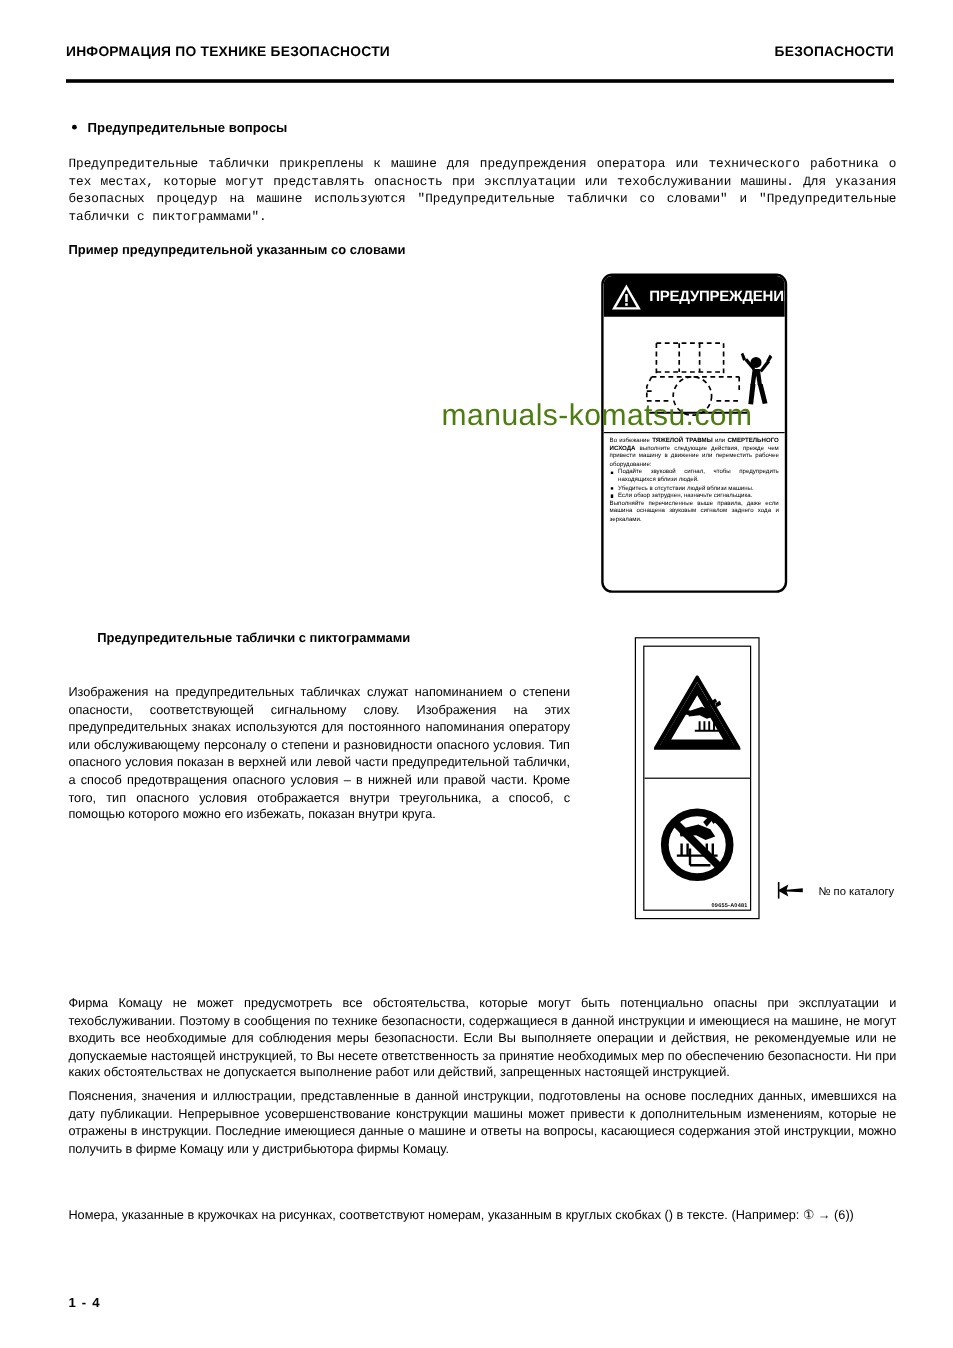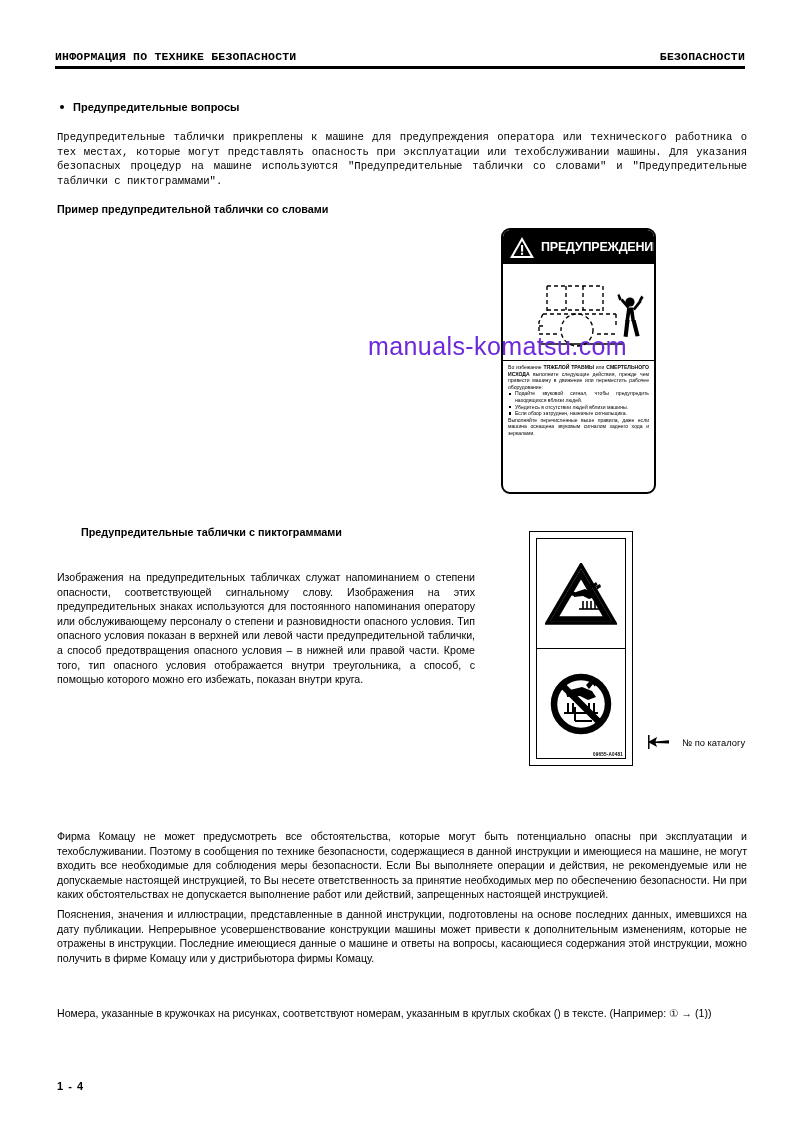--- a/index.html
+++ b/index.html
@@ -17,26 +17,25 @@
   }
   .page {
     position: absolute;
     inset: 0;
   }
 
   
   .header {
     position: absolute;
     left: 55px;
-    top: 50px;
+    top: 38px;
     width: 690px;
     display: flex;
     justify-content: space-between;
     align-items: flex-start;
-    font-family: Liberation Mono, monospace;
   }
   .header-left, .header-right {
     font-size: 11.5px;
     font-weight: bold;
     letter-spacing: 0.2px;
   }
   .header-rule {
     position: absolute;
     left: 55px;
     top: 66px;
@@ -216,21 +215,21 @@
     width: 22px;
     height: 14px;
   }
 
   
   .watermark {
     position: absolute;
     left: 368px;
     top: 332px;
     font-size: 25px;
-    color: #6d28d9;
+    color: #4d7c0f;
     letter-spacing: 0.4px;
     white-space: nowrap;
     pointer-events: none;
   }
 </style>
 </head>
 <body>
 
 <div class="page">
 
@@ -240,21 +239,21 @@
   </div>
   <div class="header-rule"></div>
 
   <div class="bullet-head">
     <span class="bullet-dot"></span>
     <span>Предупредительные вопросы</span>
   </div>
 
   <div class="para" id="intro-para">Предупредительные таблички прикреплены к машине для предупреждения оператора или технического работника о тех местах, которые могут представлять опасность при эксплуатации или техобслуживании машины. Для указания безопасных процедур на машине используются "Предупредительные таблички со словами" и "Предупредительные таблички с пиктограммами".</div>
 
-  <div class="sub-head" id="example-head">Пример предупредительной таблички со словами</div>
+  <div class="sub-head" id="example-head">Пример предупредительной указанным со словами</div>
 
   <div class="warn-label">
 
     <div class="warn-band">
       <svg class="warn-tri" viewBox="0 0 26 23">
         <path d="M13 1 L25 22 L1 22 Z" fill="#ffffff"></path>
         <path d="M13 5 L21.5 20 L4.5 20 Z" fill="#000000"></path>
         <rect x="12" y="9" width="2.1" height="6.6" fill="#ffffff"></rect>
         <rect x="12" y="16.7" width="2.1" height="2.1" fill="#ffffff"></rect>
       </svg>
@@ -363,17 +362,17 @@
       <path d="M0 7 L9 2 L7.5 6.4 L21 5.2 L21 8.6 L7.5 8 L9 12 Z" fill="#000"></path>
       <line x1="0.8" y1="0" x2="0.8" y2="14" stroke="#000" stroke-width="1.5"></line>
     </svg>
     <span>№ по каталогу</span>
   </div>
 
   <div class="watermark">manuals-komatsu.com</div>
 
   <div class="para" id="disclaimer1">Фирма Комацу не может предусмотреть все обстоятельства, которые могут быть потенциально опасны при эксплуатации и техобслуживании. Поэтому в сообщения по технике безопасности, содержащиеся в данной инструкции и имеющиеся на машине, не могут входить  все необходимые для соблюдения меры безопасности. Если Вы выполняете операции и действия, не рекомендуемые или не допускаемые настоящей инструкцией, то Вы несете ответственность за принятие необходимых мер по обеспечению безопасности. Ни при каких обстоятельствах не допускается выполнение работ или действий, запрещенных настоящей инструкцией.</div>
   <div class="para" id="disclaimer2">Пояснения, значения и иллюстрации, представленные в данной инструкции, подготовлены на основе последних данных, имевшихся на дату публикации. Непрерывное усовершенствование конструкции машины может привести к дополнительным изменениям, которые не отражены в инструкции. Последние имеющиеся данные о машине и ответы на вопросы, касающиеся содержания этой инструкции, можно получить в фирме Комацу или у дистрибьютора фирмы Комацу.</div>
-  <div class="para nojust" id="circles-note">Номера, указанные в кружочках на рисунках, соответствуют номерам, указанным в круглых скобках () в тексте. (Например: ① → (1))</div>
+  <div class="para nojust" id="circles-note">Номера, указанные в кружочках на рисунках, соответствуют номерам, указанным в круглых скобках () в тексте. (Например: ① → (6))</div>
 
   <div class="footer">1 - 4</div>
 
 </div>
 
 </body></html>

